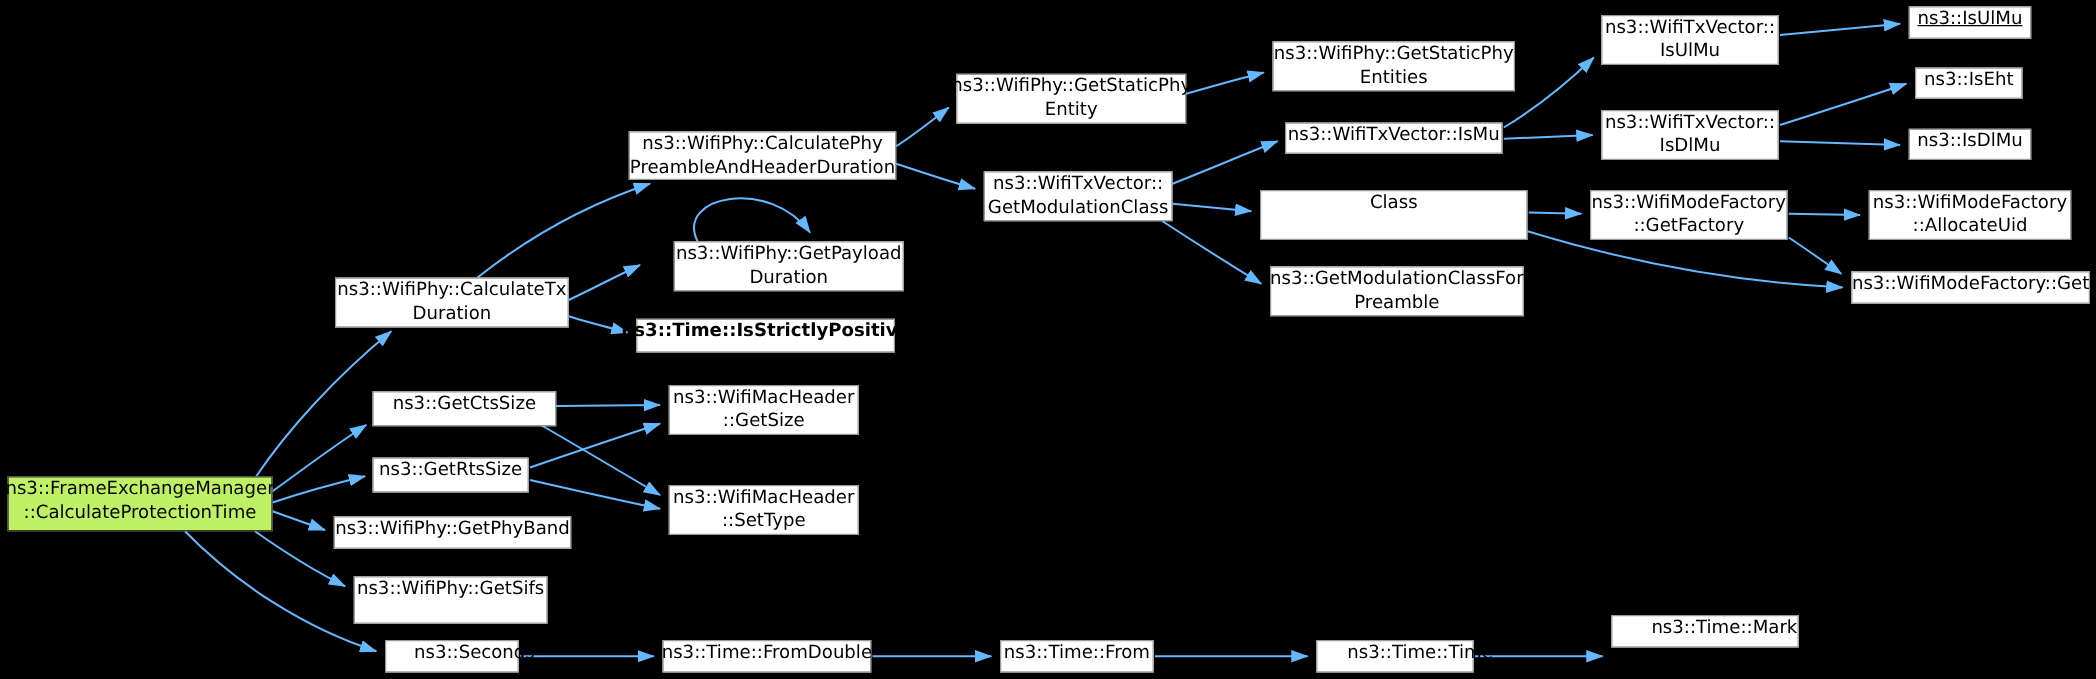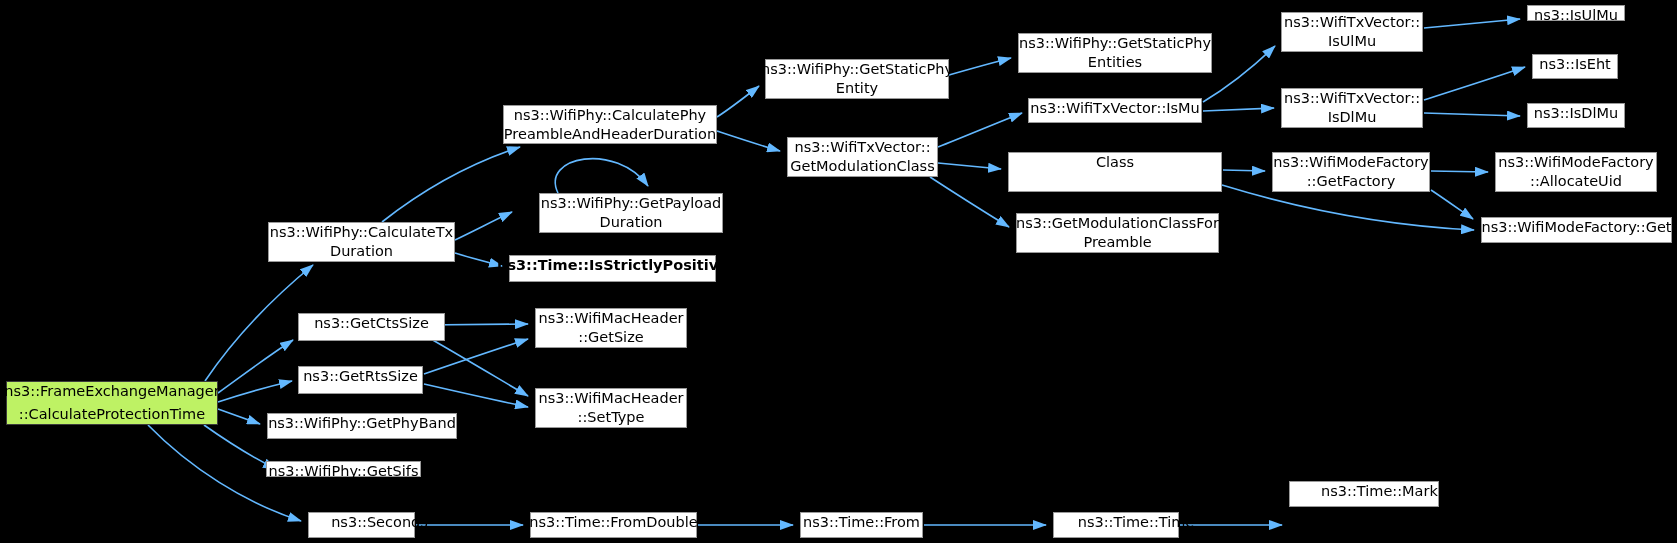--- a/index.html
+++ b/index.html
@@ -1,20 +1,20 @@
 <!DOCTYPE html>
 <html><head>
 <meta charset="utf-8">
 <style>
   html,body{margin:0;padding:0;background:#000;}
   #canvas{position:relative;width:1677px;height:543px;background:#000;overflow:hidden;
           font-family:"DejaVu Sans","Liberation Sans",sans-serif;}
   #edges{position:absolute;left:0;top:0;width:1677px;height:543px;}
   .node{position:absolute;box-sizing:border-box;background:#fff;border:1px solid #9a9a9a;
-        color:#000;display:flex;flex-direction:column;align-items:center;justify-content:space-between;
+        color:#000;display:flex;flex-direction:column;align-items:center;justify-content:flex-start;
         font-size:14.5px;line-height:19px;white-space:nowrap;text-align:center;cursor:pointer;}
   .node.highlight{background:#bef264;border:1px solid #3c3c3c;cursor:default;}
   .node span{display:block;}
 </style>
 </head>
 <body>
 
 <div id="canvas">
   <svg id="edges" width="1677" height="543" viewBox="0 0 1677 543" xmlns="http://www.w3.org/2000/svg">
     <defs>
@@ -69,21 +69,21 @@
       </div>
       <div class="node" style="left: 298px; top: 313px; width: 147px; height: 28px;">
         <span>ns3::GetCtsSize</span>
       </div>
       <div class="node" style="left: 298px; top: 366px; width: 125px; height: 28px;">
         <span>ns3::GetRtsSize</span>
       </div>
       <div class="node" style="left: 267px; top: 413px; width: 190px; height: 26px;">
         <span>ns3::WifiPhy::GetPhyBand</span>
       </div>
-      <div class="node" style="left: 266px; top: 461px; width: 155px; height: 16px;">
+      <div class="node" style="left: 283px; top: 461px; width: 155px; height: 38px;">
         <span>ns3::WifiPhy::GetSifs</span>
       </div>
       <div class="node" style="left: 308px; top: 512px; width: 107px; height: 26px; padding-left: 36px;">
         <span>ns3::Seconds</span>
       </div>
       <div class="node" style="left: 503px; top: 105px; width: 214px; height: 39px;">
         <span>ns3::WifiPhy::CalculatePhy</span>
         <span>PreambleAndHeaderDuration</span>
       </div>
       <div class="node" style="left: 519px; top: 193px; width: 184px; height: 40px; margin-left: 20px;">
@@ -137,24 +137,24 @@
         <span>IsUlMu</span>
       </div>
       <div class="node" style="left: 1281px; top: 88px; width: 142px; height: 40px;">
         <span>ns3::WifiTxVector::</span>
         <span>IsDlMu</span>
       </div>
       <div class="node" style="left: 1272px; top: 152px; width: 158px; height: 40px;">
         <span>ns3::WifiModeFactory</span>
         <span>::GetFactory</span>
       </div>
-      <div class="node" style="left: 1289px; top: 481px; width: 150px; height: 26px; padding-left: 31px;">
+      <div class="node" style="left: 1289px; top: 492px; width: 150px; height: 26px; padding-left: 31px;">
         <span>ns3::Time::Mark</span>
       </div>
-      <div class="node" style="left: 1527px; top: 5px; width: 98px; height: 16px;">
+      <div class="node" style="left: 1527px; top: 5px; width: 98px; height: 26px; text-decoration: underline;">
         <span>ns3::IsUlMu</span>
       </div>
       <div class="node" style="left: 1532px; top: 54px; width: 86px; height: 25px;">
         <span>ns3::IsEht</span>
       </div>
       <div class="node" style="left: 1527px; top: 103px; width: 98px; height: 25px;">
         <span>ns3::IsDlMu</span>
       </div>
       <div class="node" style="left: 1495px; top: 152px; width: 162px; height: 40px;">
         <span>ns3::WifiModeFactory</span>

